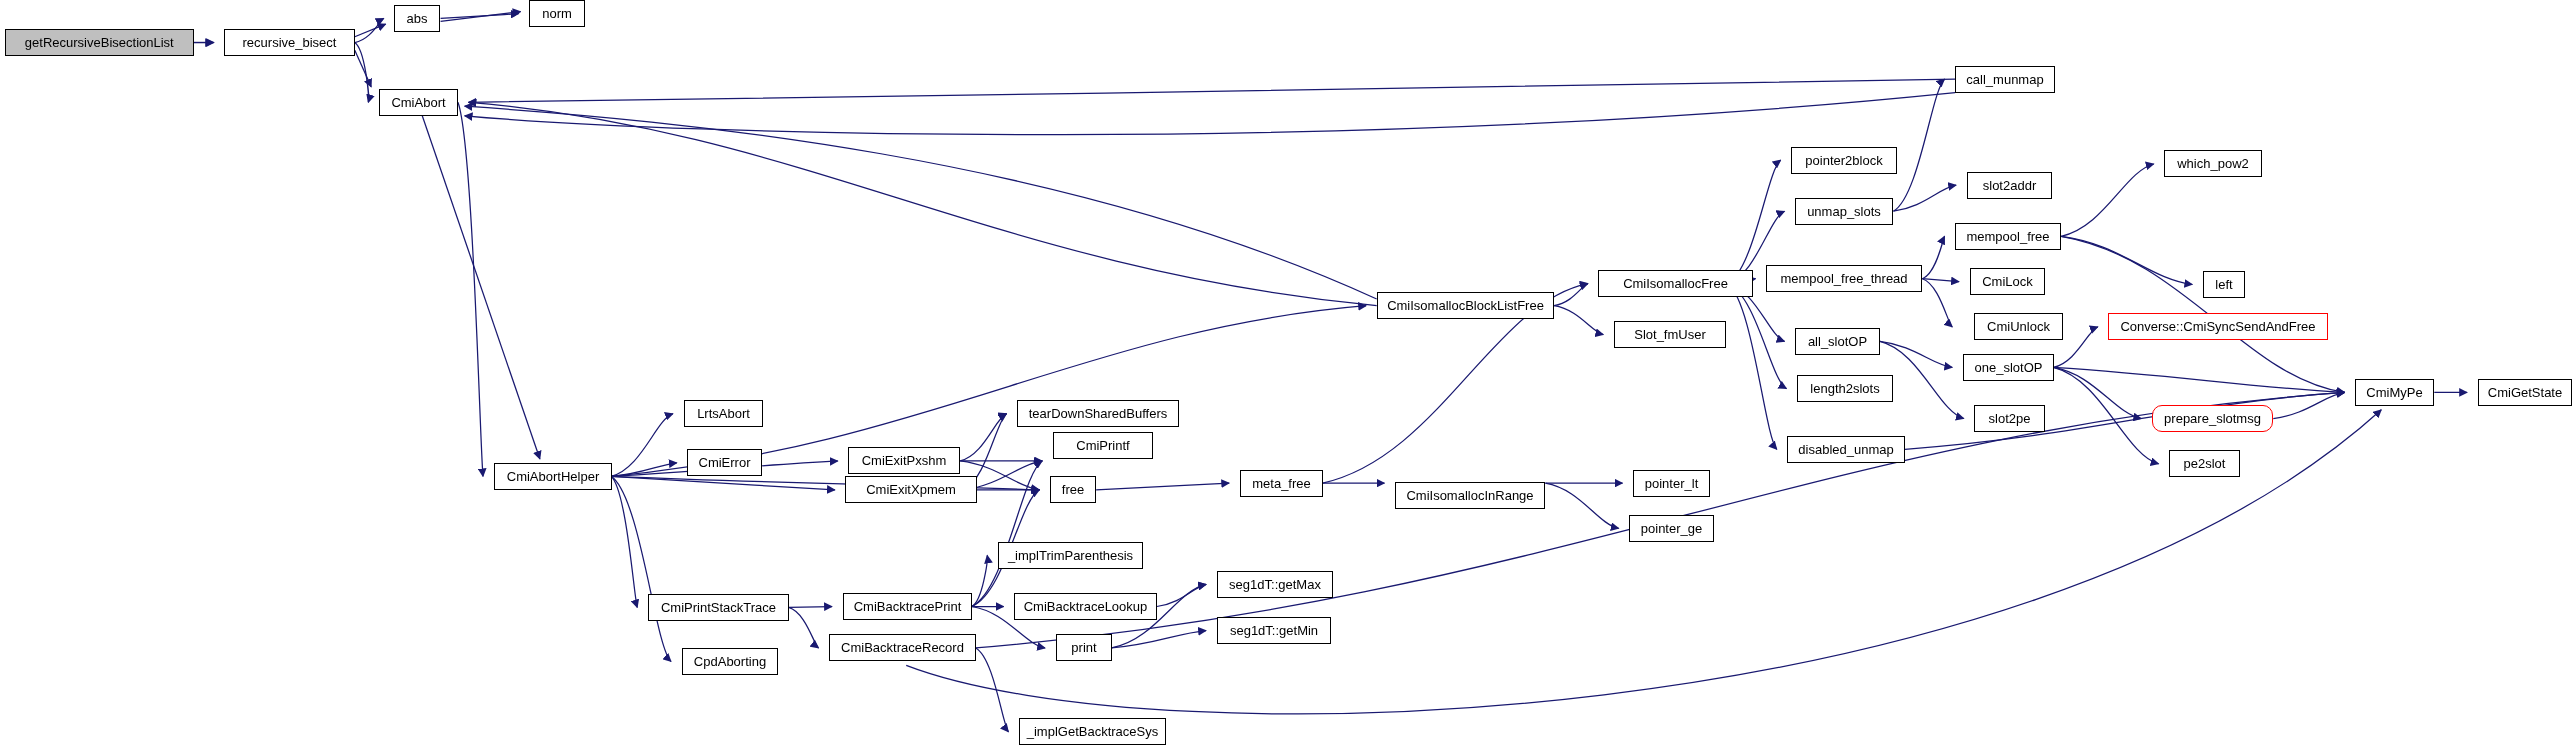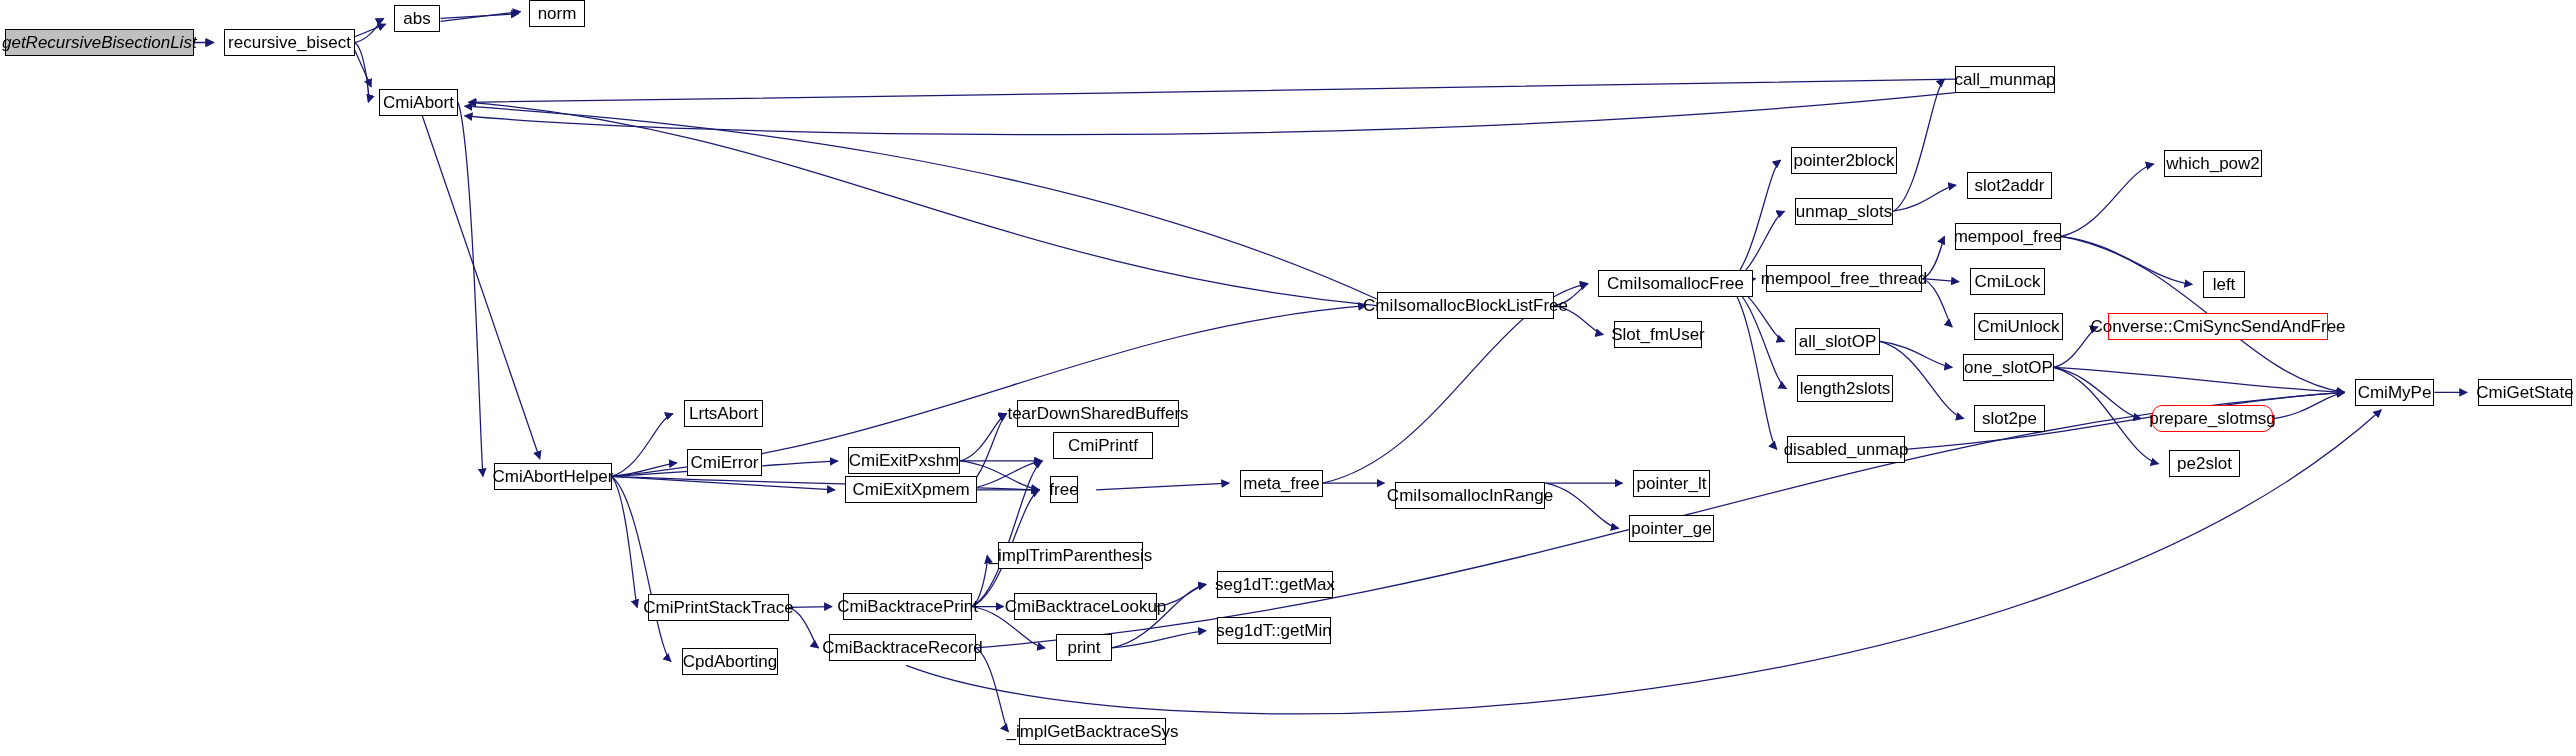--- a/index.html
+++ b/index.html
@@ -23,34 +23,33 @@
     width: 2576px;
     height: 757px;
     pointer-events: none;
   }
   .node {
     position: absolute;
     box-sizing: border-box;
     border: 1px solid #000000;
     background: #ffffff;
     color: #000000;
-    font-size: 17px;
+    font-size: 13px;
     line-height: 1;
     display: flex;
     align-items: center;
     justify-content: center;
     white-space: nowrap;
     height: 27px;
     padding: 0 12px;
     z-index: 5;
   }
   .node.root {
     background: #bfbfbf;
     border-color: #000000;
-    font-style: italic;
   }
   .node.redborder {
     border-color: #ff0000;
   }
 </style>
 </head>
 <body>
 
 <div id="graph">
   <svg id="edge-layer" viewBox="0 0 2672 785" xmlns="http://www.w3.org/2000/svg">
@@ -145,38 +144,38 @@
       <div class="node" style="left: 1967px; top: 172px; width: 85px;">slot2addr</div>
       <div class="node" style="left: 2164px; top: 150px; width: 98px;">which_pow2</div>
       <div class="node" style="left: 1955px; top: 223px; width: 106px;">mempool_free</div>
       <div class="node" style="left: 1598px; top: 270px; width: 155px;">CmiIsomallocFree</div>
       <div class="node" style="left: 1766px; top: 265px; width: 156px;">mempool_free_thread</div>
       <div class="node" style="left: 1970px; top: 268px; width: 75px;">CmiLock</div>
       <div class="node" style="left: 2203px; top: 271px; width: 42px;">left</div>
       <div class="node" style="left: 1377px; top: 292px; width: 177px;">CmiIsomallocBlockListFree</div>
       <div class="node" style="left: 1963px; top: 313px; width: 89px; margin-left: 11px;">CmiUnlock</div>
       <div class="node redborder" style="left: 2108px; top: 313px; width: 220px;">Converse::CmiSyncSendAndFree</div>
-      <div class="node" style="left: 1614px; top: 321px; width: 88px;">Slot_fmUser</div>
+      <div class="node" style="left: 1614px; top: 321px; width: 112px;">Slot_fmUser</div>
       <div class="node" style="left: 1795px; top: 328px; width: 85px;">all_slotOP</div>
       <div class="node" style="left: 1963px; top: 354px; width: 91px;">one_slotOP</div>
       <div class="node" style="left: 2355px; top: 379px; width: 79px;">CmiMyPe</div>
       <div class="node" style="left: 2478px; top: 379px; width: 94px;">CmiGetState</div>
       <div class="node" style="left: 1797px; top: 375px; width: 96px;">length2slots</div>
       <div class="node" style="left: 1974px; top: 405px; width: 71px;">slot2pe</div>
       <div class="node redborder" style="left: 2152px; top: 405px; width: 121px; border-radius: 10px;">prepare_slotmsg</div>
       <div class="node" style="left: 2169px; top: 450px; width: 71px;">pe2slot</div>
       <div class="node" style="left: 1787px; top: 436px; width: 118px;">disabled_unmap</div>
       <div class="node" style="left: 1017px; top: 400px; width: 162px;">tearDownSharedBuffers</div>
       <div class="node" style="left: 684px; top: 400px; width: 79px;">LrtsAbort</div>
       <div class="node" style="left: 687px; top: 449px; width: 75px;">CmiError</div>
       <div class="node" style="left: 848px; top: 447px; width: 112px;">CmiExitPxshm</div>
       <div class="node" style="left: 1053px; top: 432px; width: 100px;">CmiPrintf</div>
       <div class="node" style="left: 494px; top: 463px; width: 118px;">CmiAbortHelper</div>
       <div class="node" style="left: 845px; top: 476px; width: 132px;">CmiExitXpmem</div>
-      <div class="node" style="left: 1050px; top: 476px; width: 28px;">free</div>
+      <div class="node" style="left: 1050px; top: 476px; width: 46px;">free</div>
       <div class="node" style="left: 1240px; top: 470px; width: 83px;">meta_free</div>
       <div class="node" style="left: 1395px; top: 482px; width: 150px;">CmiIsomallocInRange</div>
       <div class="node" style="left: 1633px; top: 470px; width: 77px;">pointer_lt</div>
       <div class="node" style="left: 1629px; top: 515px; width: 85px;">pointer_ge</div>
       <div class="node" style="left: 998px; top: 542px; width: 145px;">_implTrimParenthesis</div>
       <div class="node" style="left: 648px; top: 594px; width: 141px;">CmiPrintStackTrace</div>
       <div class="node" style="left: 843px; top: 593px; width: 129px;">CmiBacktracePrint</div>
       <div class="node" style="left: 1014px; top: 593px; width: 143px;">CmiBacktraceLookup</div>
       <div class="node" style="left: 1217px; top: 571px; width: 116px;">seg1dT::getMax</div>
       <div class="node" style="left: 1056px; top: 634px; width: 56px;">print</div>

